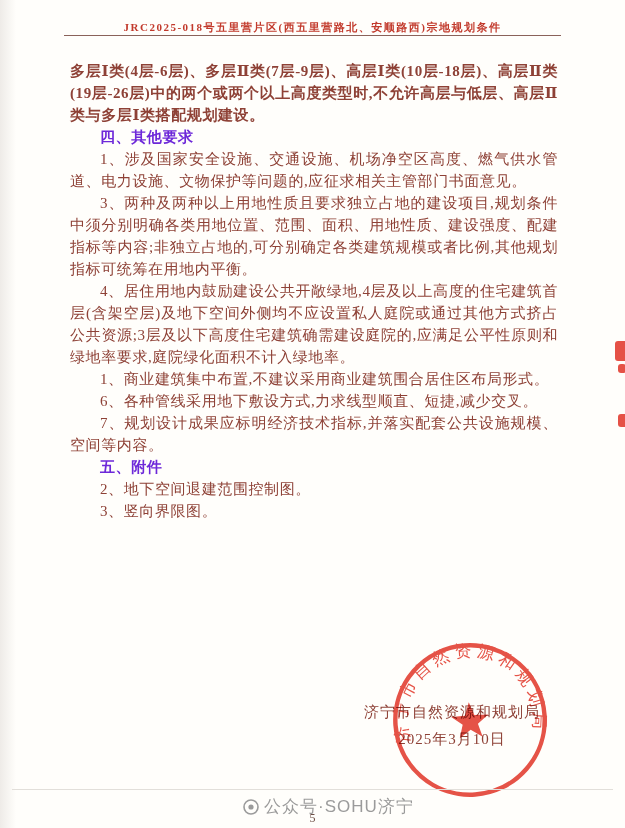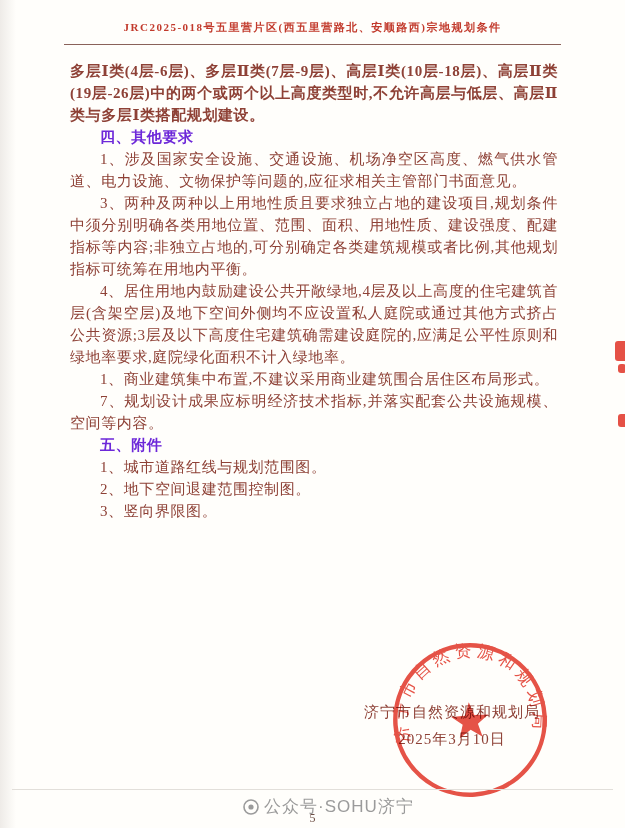--- a/index.html
+++ b/index.html
@@ -21,21 +21,20 @@
     position: absolute; left: 0; top: 0; bottom: 0; width: 16px;
     background: linear-gradient(to right, rgba(90,70,60,0.10), rgba(90,70,60,0));
     pointer-events: none;
   }
   .doc-header {
     position: absolute; top: 20px; left: 64px; right: 64px;
     text-align: center;
     font-size: 11px; font-weight: bold;
     letter-spacing: 1.5px;
     color: #c23a2c;
-    padding-bottom: 9px;
     border-bottom: 1px solid #8a625a;
   }
   .doc-body {
     position: absolute; top: 60px; left: 70px; width: 488px;
     font-size: 15px; line-height: 22px;
     letter-spacing: 0.6px;
     text-align: justify;
   }
   .doc-body p { margin: 0; text-indent: 2em; }
   .doc-body p.continued { text-indent: 0; font-weight: bold; }
@@ -86,23 +85,23 @@
 
   <div class="doc-header">JRC2025-018号五里营片区(西五里营路北、安顺路西)宗地规划条件</div>
 
   <div class="doc-body">
     <p class="continued">多层Ⅰ类(4层-6层)、多层Ⅱ类(7层-9层)、高层Ⅰ类(10层-18层)、高层Ⅱ类(19层-26层)中的两个或两个以上高度类型时,不允许高层与低层、高层Ⅱ类与多层Ⅰ类搭配规划建设。</p>
     <p class="heading">四、其他要求</p>
     <p>1、涉及国家安全设施、交通设施、机场净空区高度、燃气供水管道、电力设施、文物保护等问题的,应征求相关主管部门书面意见。</p>
     <p>3、两种及两种以上用地性质且要求独立占地的建设项目,规划条件中须分别明确各类用地位置、范围、面积、用地性质、建设强度、配建指标等内容;非独立占地的,可分别确定各类建筑规模或者比例,其他规划指标可统筹在用地内平衡。</p>
     <p>4、居住用地内鼓励建设公共开敞绿地,4层及以上高度的住宅建筑首层(含架空层)及地下空间外侧均不应设置私人庭院或通过其他方式挤占公共资源;3层及以下高度住宅建筑确需建设庭院的,应满足公平性原则和绿地率要求,庭院绿化面积不计入绿地率。</p>
     <p>1、商业建筑集中布置,不建议采用商业建筑围合居住区布局形式。</p>
+    <p>6、各种管线采用地下敷设方式,力求线型顺直、短捷,减少交叉。</p>
     <p>7、规划设计成果应标明经济技术指标,并落实配套公共设施规模、空间等内容。</p>
     <p class="heading">五、附件</p>
-    <p>1、城市道路红线与规划范围图。</p>
     <p>2、地下空间退建范围控制图。</p>
     <p>3、竖向界限图。</p>
   </div>
 
   <div class="signature">
     <div>济宁市自然资源和规划局</div>
     <div>2025年3月10日</div>
   </div>
 
   <svg class="stamp" viewBox="0 0 180 180">

